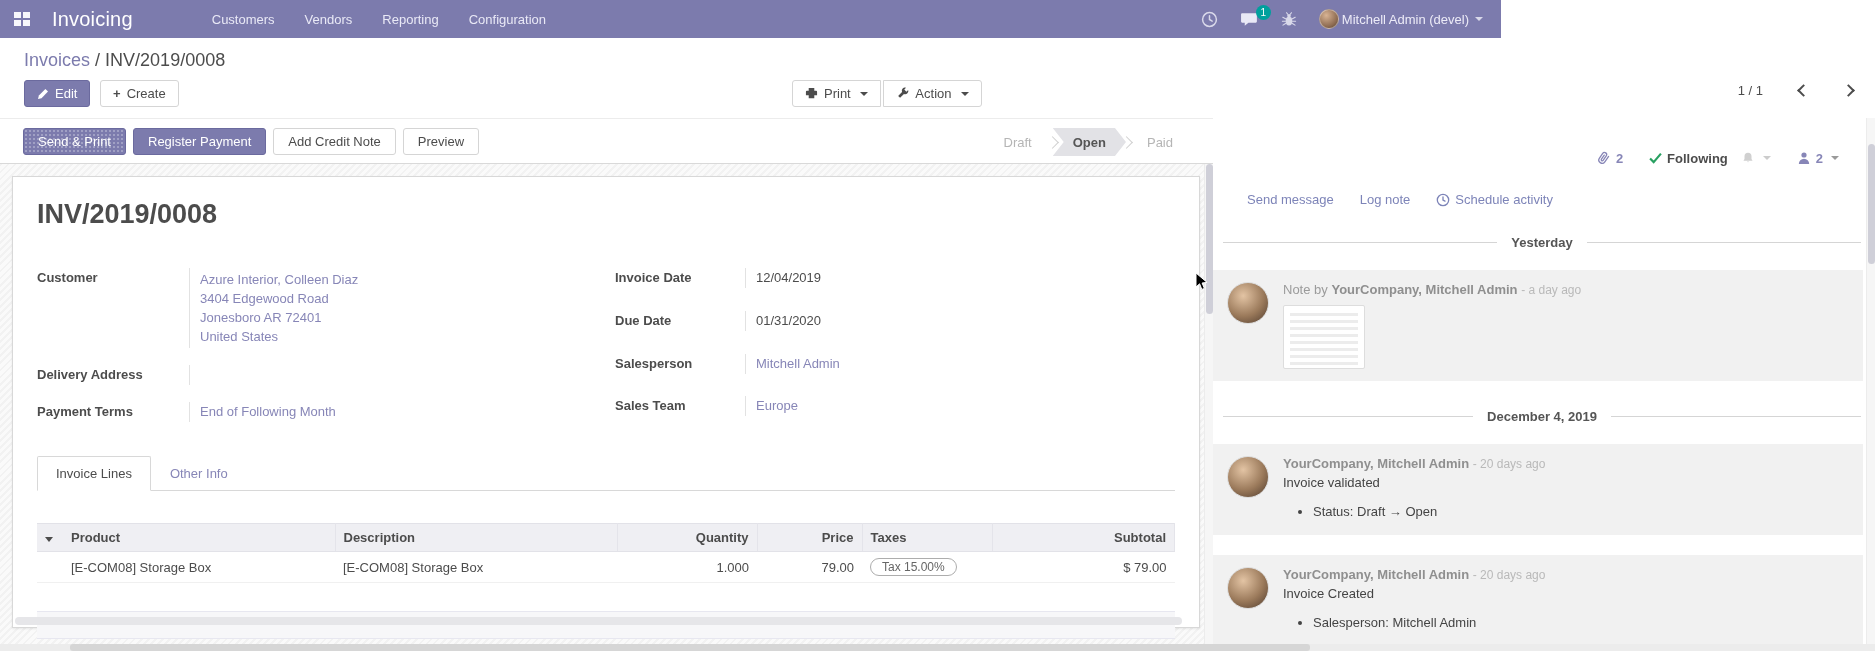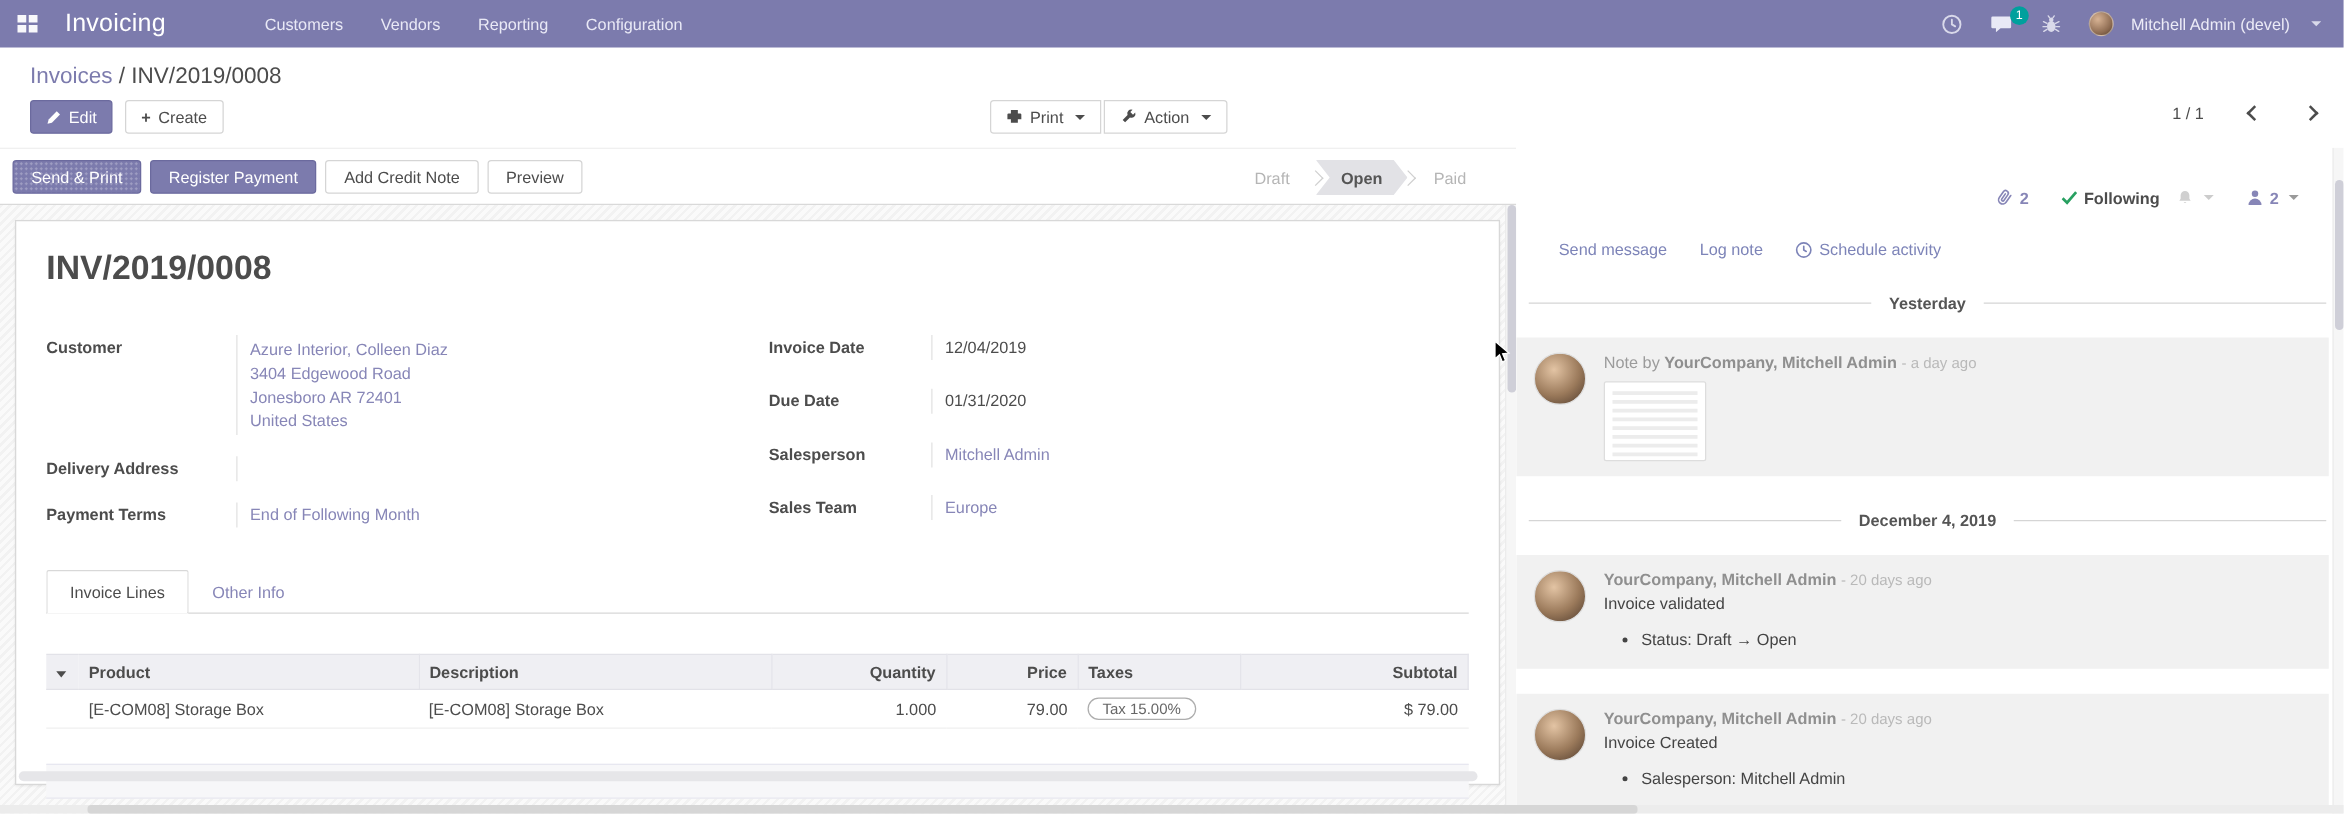--- a/index.html
+++ b/index.html
@@ -1,29 +1,29 @@
 <!DOCTYPE html>
 <html><head>
 <meta charset="utf-8">
 <style>
   * { margin:0; padding:0; box-sizing:border-box; }
   html,body { width:1875px; height:651px; overflow:hidden; }
   body { font-family:"Liberation Sans", sans-serif; font-size:13px; color:#4c4c4c; background:#fff; position:relative; }
 
   
-  .topnav { position:absolute; left:0; top:0; width:1875px; height:38px; background:#7c7bad; display:flex; align-items:center; color:#fff; z-index:30; }
+  .topnav { position:absolute; left:0; top:0; width:1501px; height:38px; background:#7c7bad; display:flex; align-items:center; color:#fff; z-index:30; }
   .grid-icon { width:16px; height:14px; margin-left:14px; display:grid; grid-template-columns:7px 7px; grid-template-rows:6px 6px; gap:2px; cursor:pointer; }
   .grid-icon i { background:rgba(255,255,255,.95); display:block; }
   .app-title { font-size:20px; font-weight:400; color:#fff; margin-left:22px; letter-spacing:.2px; cursor:pointer; }
   .nav-menus { display:flex; margin-left:68px; gap:8px; }
   .nav-menu { padding:10px 11px; color:#e9e9f6; cursor:pointer; font-size:13px; }
   .nav-right { margin-left:auto; display:flex; align-items:center; gap:22px; padding-right:18px; }
   .nav-ico { position:relative; display:flex; align-items:center; cursor:pointer; }
   .nav-badge { position:absolute; top:-6px; right:-12px; min-width:15px; height:15px; border-radius:8px; color:#fff; font-size:10px; display:flex; align-items:center; justify-content:center; padding:0 4px; }
-  .nav-user { display:flex; align-items:center; gap:14px; cursor:pointer; color:#ecebf7; }
+  .nav-user { display:flex; align-items:center; gap:3px; cursor:pointer; color:#ecebf7; }
   .nav-avatar { width:20px; height:20px; border-radius:50%; background:radial-gradient(circle at 35% 30%, #d8b394, #8d6b51 65%, #4e3a2c); border:1px solid rgba(255,255,255,.4); }
   .caret-down { display:inline-block; width:0; height:0; border-left:4px solid transparent; border-right:4px solid transparent; border-top:4px solid currentColor; margin-left:3px; }
 
   
   .control-panel { position:absolute; left:0; top:38px; width:1875px; height:80px; background:#fff; padding:12px 0 0 24px; z-index:20; }
   .breadcrumb { font-size:18px; color:#4c4c4c; }
   .breadcrumb .bc-link { color:#7c7bad; cursor:pointer; }
   .cp-row { position:relative; margin-top:9px; height:28px; }
   .btn { display:inline-flex; align-items:center; gap:6px; height:27px; padding:0 12px; border:1px solid #d5d5d5; border-radius:3px; background:#fff; color:#4c4c4c; font-size:13px; cursor:pointer; vertical-align:top; }
   .btn.primary { background:#7c7bad; border-color:#6b6a9e; color:#fff; }
@@ -32,21 +32,21 @@
   .cp-center .btn { border-radius:3px 0 0 3px; }
   .cp-center .btn + .btn { margin-left:-1px; border-radius:0 3px 3px 0; }
   .pager { position:absolute; right:22px; top:3px; display:flex; align-items:center; gap:36px; color:#4c4c4c; }
   .chev { width:9px; height:9px; border-top:2px solid #4c4c4c; border-left:2px solid #4c4c4c; display:inline-block; cursor:pointer; }
   .chev.left { transform:rotate(-45deg); }
   .chev.right { transform:rotate(135deg); }
 
   
   .main { position:absolute; left:0; top:118px; width:1875px; bottom:0; }
   .form-pane { position:absolute; left:0; top:0; width:1213px; bottom:0; background:#fff; }
-  .statusbar { position:relative; height:46px; border-top:1px solid #ececec; border-bottom:1px solid #d9d9d9; background:#fff; display:flex; align-items:center; padding:0 10px; }
+  .statusbar { position:relative; height:46px; border-top:1px solid #ececec; border-bottom:1px solid #d9d9d9; background:#fff; display:flex; align-items:center; padding:0 23px; }
   .sb-btn { height:27px; padding:0 14px; border:1px solid #d5d5d5; border-radius:3px; background:#fff; color:#4c4c4c; font-size:13px; cursor:pointer; margin-right:7px; }
   .sb-btn.primary { background:#7c7bad; border-color:#6b6a9e; color:#fff; }
   .sb-btn.dotted { background-image:radial-gradient(rgba(255,255,255,.28) 1px, transparent 1px); background-size:4px 4px; }
   .statebar { position:absolute; right:20px; top:9px; display:flex; align-items:stretch; height:28px; }
   .state { display:flex; align-items:center; padding:0 20px; color:#b5b5b5; font-size:13px; cursor:pointer; }
   .state.active { background:#e2e2e6; color:#555; font-weight:bold; clip-path:polygon(0 0, calc(100% - 11px) 0, 100% 50%, calc(100% - 11px) 100%, 0 100%, 11px 50%); }
   .sb-sep { width:9px; height:9px; border-top:1px solid #cfcfcf; border-right:1px solid #cfcfcf; transform:rotate(45deg); align-self:center; margin:0 -4px; }
 
   .sheet-area { position:absolute; left:0; top:46px; right:9px; bottom:0; background:repeating-linear-gradient(135deg, #f2f2f2 0 2px, #fafafa 2px 5px); overflow:hidden; }
   .sheet { position:absolute; left:12px; top:12px; width:1188px; height:452px; background:#fff; border:1px solid #d8d8d8; box-shadow:0 1px 2px rgba(0,0,0,.08); padding:22px 24px 0 24px; }

